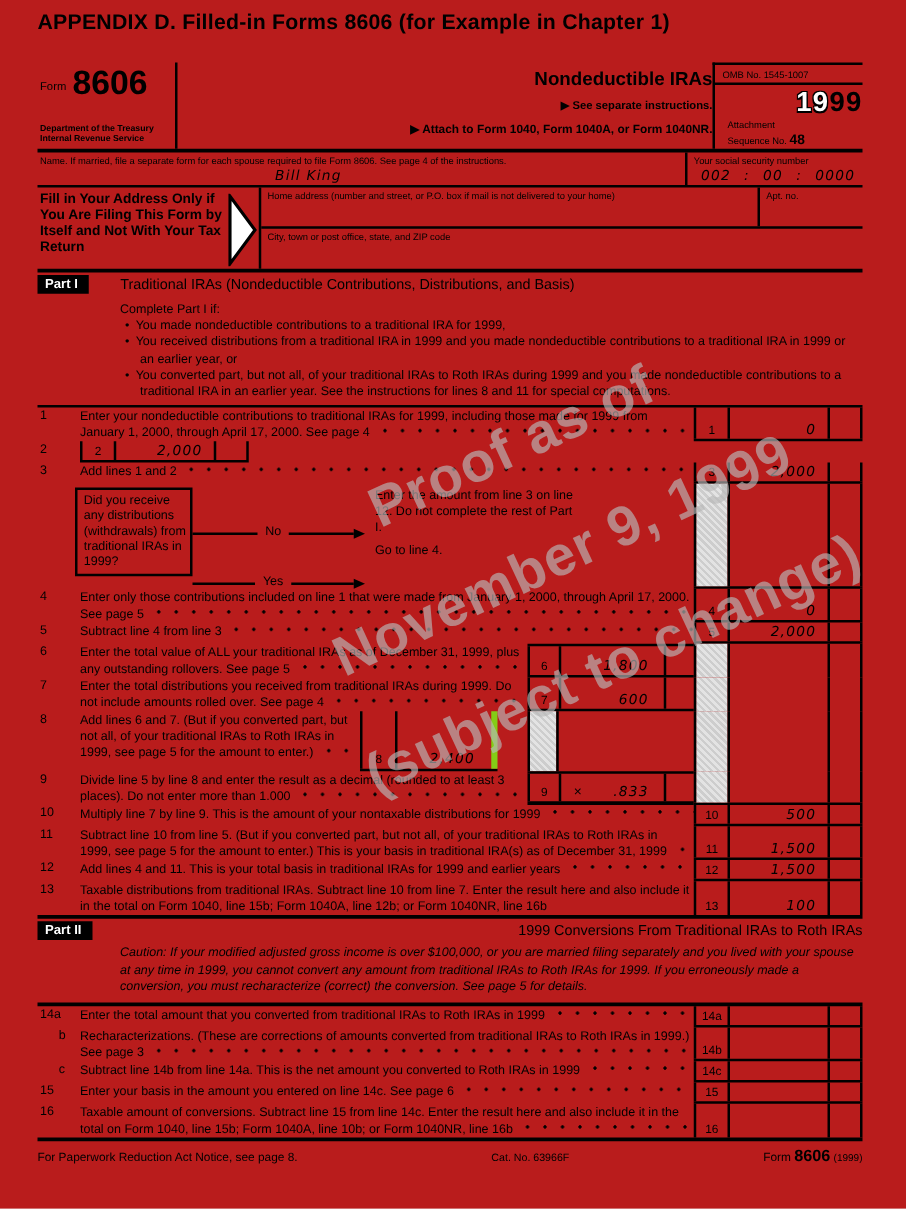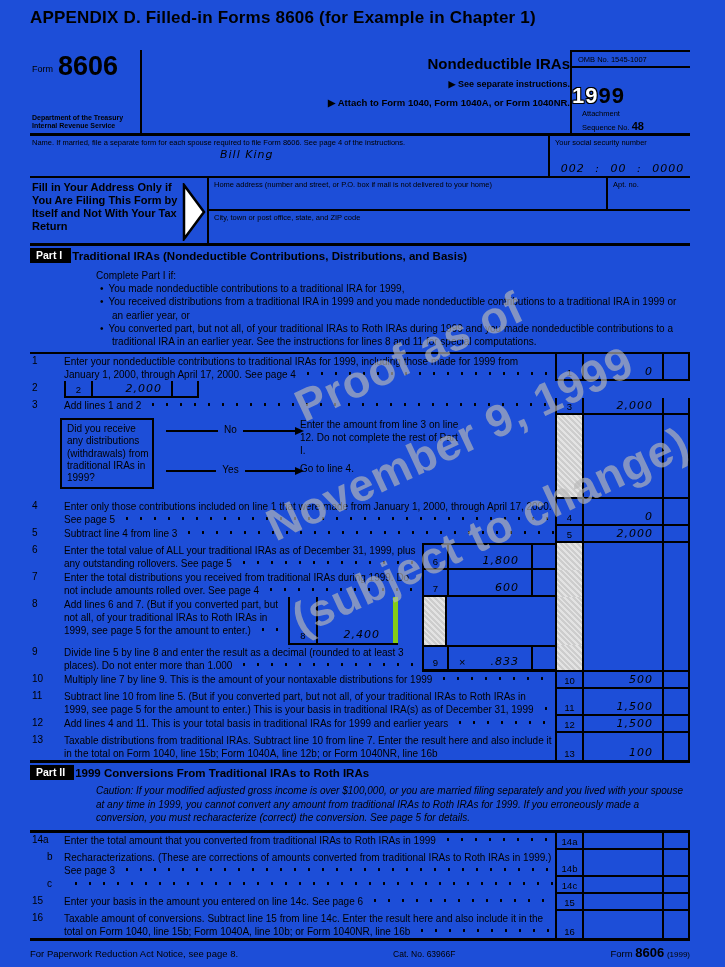--- a/index.html
+++ b/index.html
@@ -1,21 +1,21 @@
 <!DOCTYPE html>
 <html><head>
 <meta charset="utf-8">
 <style>
   * { box-sizing: border-box; margin: 0; padding: 0; }
   html, body { background: #f2f2f2; }
   .page {
     position: relative;
     width: 725px; height: 967px;
     margin: 0 auto;
-    background: #1d4ed8;
+    background: #b91c1c;
     font-family: "Liberation Sans", sans-serif;
     color: #000;
     overflow: hidden;
   }
   .appendix-title {
     position: absolute; left: 30px; top: 8px;
     font-size: 17px; font-weight: bold; letter-spacing: 0.2px;
   }
   .form { position: absolute; left: 30px; top: 50px; width: 660px; }
 
@@ -25,49 +25,49 @@
   .form-id .fnum-row { display: flex; align-items: flex-end; gap: 5px; }
   .form-id .fword { font-size: 9px; padding-bottom: 4px; }
   .form-id .fnum { font-size: 27px; font-weight: bold; line-height: 0.9; }
   .form-id .dept { font-size: 7px; font-weight: bold; line-height: 1.25; }
   .hdr-center { flex: 1; text-align: right; padding-top: 5px; }
   .hdr-center .ftitle { font-size: 15px; font-weight: bold; }
   .hdr-center .finstr1 { font-size: 9px; font-weight: bold; margin-top: 7px; }
   .hdr-center .finstr2 { font-size: 9.5px; font-weight: bold; margin-top: 8px; }
   .omb { width: 120px; border-left: 2px solid #000; border-top: 2px solid #000; }
   .omb .omb-no { font-size: 7.5px; padding: 3px 2px 2px 6px; border-bottom: 2px solid #000; }
-  .omb .year { text-align: left; font-size: 22px; font-weight: bold; letter-spacing: 1px; padding-top: 15px; }
+  .omb .year { text-align: right; font-size: 22px; font-weight: bold; letter-spacing: 1px; padding-top: 1px; }
   .year .yr-outline { color: #fff; text-shadow: -1px -1px 0 #000, 1px -1px 0 #000, -1px 1px 0 #000, 1px 1px 0 #000, 0 1px 0 #000, 0 -1px 0 #000; }
   .omb .attach { font-size: 7.5px; line-height: 1.3; padding-left: 10px; }
   .omb .seq-num { font-size: 11px; font-weight: bold; }
 
   
   .name-row { display: flex; border-bottom: 2px solid #000; min-height: 27px; }
   .name-cell { flex: 1; font-size: 7.5px; padding: 2px 0 1px 2px; }
   .name-value { font-size: 11px; margin: 1px 0 0 188px; }
   .handw { font-family: "DejaVu Sans", sans-serif; font-style: italic; letter-spacing: 1px; }
   .ssn-cell { width: 142px; border-left: 2px solid #000; font-size: 7.5px; padding: 2px 0 1px 5px; }
-  .ssn-value { font-size: 11px; margin-top: 15px; word-spacing: 6px; text-align: center; }
+  .ssn-value { font-size: 11px; margin-top: 1px; word-spacing: 6px; text-align: center; }
 
   
   .addr-row { display: flex; border-bottom: 3px solid #000; min-height: 64px; }
   .addr-note { width: 177px; display: flex; padding: 3px 0 2px 2px; }
   .addr-note .note-text { width: 150px; font-size: 11px; font-weight: bold; line-height: 1.18; }
   .addr-note svg { margin-top: 2px; }
   .addr-fields { flex: 1; border-left: 2px solid #000; display: flex; flex-direction: column; }
   .home-row { flex: 1; display: flex; border-bottom: 2px solid #000; }
   .home-label { flex: 1; font-size: 7.5px; padding: 2px 0 0 5px; }
   .apt-cell { width: 84px; border-left: 2px solid #000; font-size: 7.5px; padding: 2px 0 0 5px; }
   .city-row { flex: 1; font-size: 7.5px; padding: 2px 0 0 5px; }
 
   
   .part-bar { display: flex; align-items: center; padding: 2px 0 3px 0; }
   .part-badge { background: #000; color: #fff; font-size: 10.5px; font-weight: bold; padding: 1px 9px 2px 6px; }
-  .part-title { font-size: 11.5px; font-weight: bold; margin-left: 1px; }
-  .part2-bar { border-top: 3px solid #000; }
+  .part-title { font-size: 11.5px; font-weight: normal; margin-left: 25px; }
+  .part2-bar { border-top: 3px solid #000; justify-content: space-between; }
 
   
   .intro { font-size: 10px; line-height: 1.32; padding: 3px 0 4px 0; }
   .intro .complete-if { margin-left: 66px; }
   .bullets { margin-left: 70px; list-style: none; }
   .bullets li { padding-left: 12px; text-indent: -12px; }
   .bullets li::before { content: "•"; margin-right: 5px; }
 
   
   .lines-p1 { border-top: 2px solid #000; }
@@ -99,21 +99,21 @@
 
   
   .l8wrap { display: flex; align-self: flex-end; height: 48px; border-bottom: 2px solid #000; }
   .l8-num { width: 28px; border-left: 2px solid #000; display: flex; align-items: flex-end; justify-content: center; font-size: 9.5px; padding-bottom: 2px; }
   .l8-amt { width: 82px; border-left: 2px solid #000; border-right: 5px solid #84cc16; display: flex; align-items: flex-end; justify-content: flex-end; font-size: 11px; padding: 0 13px 2px 0; }
   .gap24 { width: 24px; }
 
   
   .fc { flex: 1; position: relative; min-height: 84px; }
   .fc-box { position: absolute; left: 30px; top: 3px; width: 94px; border: 2px solid #000; padding: 3px 3px 3px 5px; font-size: 10px; line-height: 1.22; }
-  .fc-arrow { position: absolute; display: flex; align-items: center; width: 138px; left: 136px; }
+  .fc-arrow { position: absolute; display: flex; align-items: center; width: 138px; left: 124px; margin-top: 24px; }
   .fc-arrow .seg { flex: 1; border-top: 2px solid #000; }
   .fc-arrow .albl { padding: 0 6px; font-size: 10px; position: relative; top: -1px; }
   .fc-arrow .ahead { width: 0; height: 0; border-left: 9px solid #000; border-top: 4px solid rgba(0,0,0,0); border-bottom: 4px solid rgba(0,0,0,0); }
   .fc-no { top: 10px; }
   .fc-yes { top: 50px; }
   .fc-no-text { position: absolute; left: 270px; top: 3px; width: 165px; font-size: 10px; line-height: 1.3; }
   .fc-yes-text { position: absolute; left: 270px; top: 48px; font-size: 10px; }
 
   
   .caution { font-style: italic; font-size: 10px; line-height: 1.35; margin: 1px 0 0 66px; padding-bottom: 5px; }
@@ -417,21 +417,21 @@
         <div class="desc"><span>Recharacterizations. (These are corrections of amounts converted from traditional IRAs to Roth IRAs in 1999.) See page 3</span><span class="ldr"></span></div>
         <div class="rgrid">
           <div class="g-num">14b</div>
           <div class="g-amt handw"></div>
           <div class="g-cents"></div>
         </div>
       </div>
 
       <div class="row">
         <div class="lnum sub">c</div>
-        <div class="desc"><span class="ldr"></span></div>
+        <div class="desc"><span>Subtract line 14b from line 14a. This is the net amount you converted to Roth IRAs in 1999</span><span class="ldr"></span></div>
         <div class="rgrid">
           <div class="g-num">14c</div>
           <div class="g-amt handw"></div>
           <div class="g-cents"></div>
         </div>
       </div>
 
       <div class="row">
         <div class="lnum">15</div>
         <div class="desc"><span>Enter your basis in the amount you entered on line 14c. See page 6</span><span class="ldr"></span></div>

